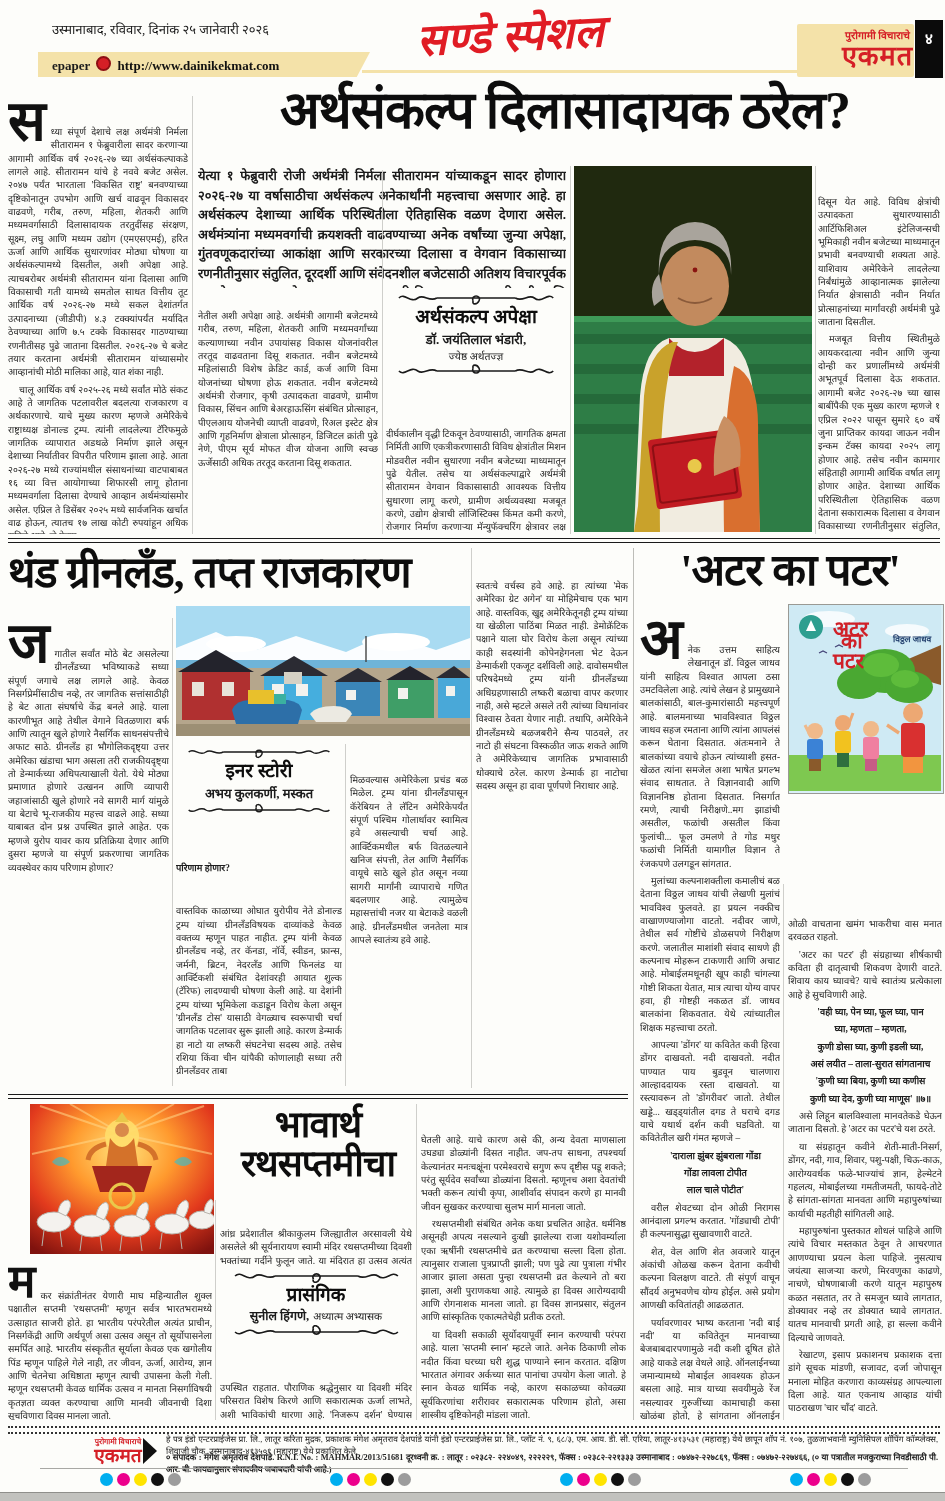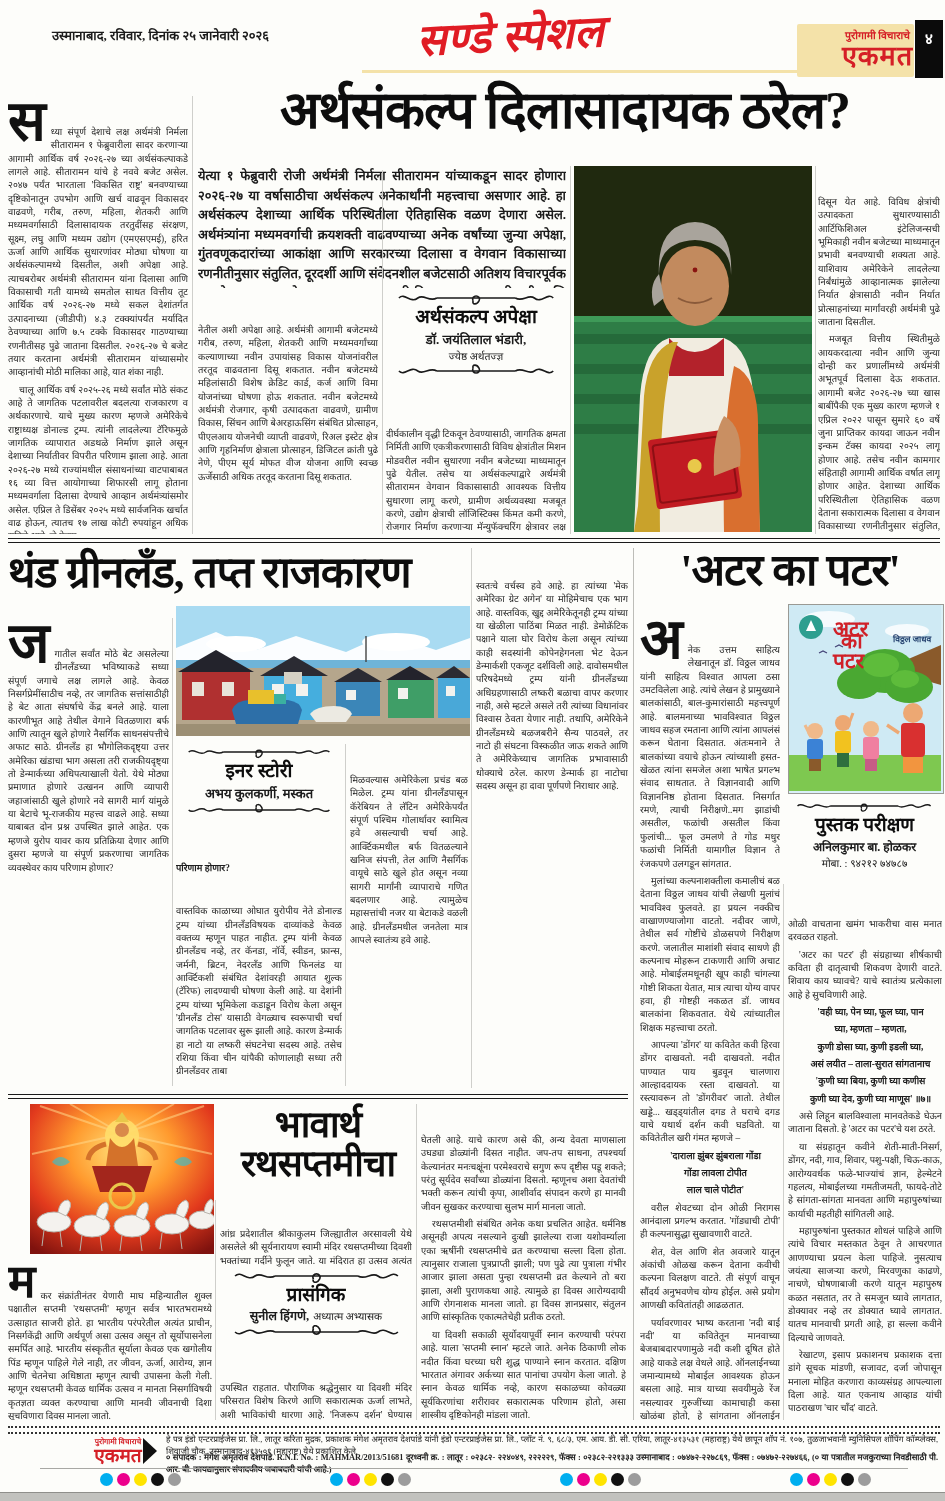--- a/index.html
+++ b/index.html
@@ -35,22 +35,29 @@
 <body>
 
 <div id="page">
 
   <svg width="0" height="0" style="position:absolute">
     <symbol id="orn" viewBox="0 0 220 18">
       <path d="M4,9 C12,1 20,17 30,9 C38,3 46,15 56,9 M110,9 H56 M110,9 H164 M216,9 C208,1 200,17 190,9 C182,3 174,15 164,9 M106,13 c-4,-9 12,-9 8,0 c-3,6 -10,5 -8,0" fill="none" stroke="#1a1a1a" stroke-width="2.2"></path>
     </symbol>
   </svg>
 
-  <div class="abs" style="left:52px;top:26px;font-size:13px;font-weight:700;">उस्मानाबाद, रविवार, दिनांक २५ जानेवारी २०२६</div>
-
+  <div class="abs" style="left:52px;top:20px;font-size:13px;font-weight:400;">उस्मानाबाद, रविवार, दिनांक २५ जानेवारी २०२६</div>
+
+  <div class="ribbon" style="left:38px;top:52px;width:332px;height:25px;clip-path:polygon(0 0,100% 0,96% 100%,0 100%);">
+    <div style="padding:4px 10px 0 14px;font-size:13px;font-weight:700;color:#1c1c1c;white-space:nowrap;">
+      <span>epaper</span>
+      <span style="display:inline-block;width:11px;height:11px;border-radius:50%;background:#d51f26;border:2px solid #8d0f14;vertical-align:-1px;margin:0 3px;"></span>
+      <span style="color:#111;">http://www.dainikekmat.com</span>
+    </div>
+  </div>
   <div class="abs cream" style="left:362px;top:70px;width:436px;height:3px;"></div>
 
   <div class="abs" style="left:350px;top:4px;width:320px;text-align:center;transform:rotate(-3deg);
        font-size:44px;font-weight:800;font-style:italic;color:#e01c24;font-family:'Liberation Serif',serif;">सण्डे स्पेशल</div>
 
   <div class="abs cream" style="left:797px;top:24px;width:117px;height:53px;text-align:center;border-radius:2px;">
     <div class="red" style="font-size:10.5px;font-weight:800;margin-top:4px;">पुरोगामी विचाराचे</div>
     <div class="red" style="font-size:27px;font-weight:800;line-height:1;margin-top:1px;letter-spacing:1px;">एकमत</div>
   </div>
   <div class="abs" style="left:915px;top:20px;width:28px;height:58px;background:#0b0b0b;color:#fff;text-align:center;">
@@ -73,21 +80,21 @@
         <use href="#orn"></use>
       </svg>
     <div class="bb-title">अर्थसंकल्प अपेक्षा</div>
     <div class="bb-author">डॉ. जयंतिलाल भंडारी,</div>
     <div class="bb-role">ज्येष्ठ अर्थतज्ज्ञ</div>
     <svg class="orn" style="transform:scaleY(-1);">
         <use href="#orn"></use>
       </svg>
   </div>
 
-  <div class="col" style="left:198px;top:294px;width:180px;height:240px;">
+  <div class="col" style="left:198px;top:280px;width:180px;height:240px;">
     <p class="noind">नेतील अशी अपेक्षा आहे. अर्थमंत्री आगामी बजेटमध्ये गरीब, तरुण, महिला, शेतकरी आणि मध्यमवर्गांच्या कल्याणाच्या नवीन उपायांसह विकास योजनांवरील तरतूद वाढवताना दिसू शकतात. नवीन बजेटमध्ये महिलांसाठी विशेष क्रेडिट कार्ड, कर्ज आणि विमा योजनांच्या घोषणा होऊ शकतात. नवीन बजेटमध्ये अर्थमंत्री रोजगार, कृषी उत्पादकता वाढवणे, ग्रामीण विकास, सिंचन आणि बेअरहाऊसिंग संबंधित प्रोत्साहन, पीएलआय योजनेची व्याप्ती वाढवणे, रिअल इस्टेट क्षेत्र आणि गृहनिर्माण क्षेत्राला प्रोत्साहन, डिजिटल क्रांती पुढे नेणे, पीएम सूर्य मोफत वीज योजना आणि स्वच्छ ऊर्जेसाठी अधिक तरतूद करताना दिसू शकतात.</p>
   </div>
   <div class="vline" style="left:382px;top:170px;height:364px;"></div>
 
   <div class="col" style="left:386px;top:398px;width:180px;height:136px;">
     <p class="noind">दीर्घकालीन वृद्धी टिकवून ठेवण्यासाठी, जागतिक क्षमता निर्मिती आणि एकत्रीकरणासाठी विविध क्षेत्रांतील मिशन मोडवरील नवीन सुधारणा नवीन बजेटच्या माध्यमातून पुढे येतील. तसेच या अर्थसंकल्पाद्वारे अर्थमंत्री सीतारामन वेगवान विकासासाठी आवश्यक वित्तीय सुधारणा लागू करणे, ग्रामीण अर्थव्यवस्था मजबूत करणे, उद्योग क्षेत्राची लॉजिस्टिक्स किंमत कमी करणे, रोजगार निर्माण करणाऱ्या मॅन्युफॅक्चरिंग क्षेत्रावर लक्ष केंद्रित करणे यांसारखी मूलभूत धोरणे मांडताना दिसतील.</p>
 
   </div>
   <div class="vline" style="left:570px;top:166px;height:368px;"></div>
 
@@ -263,28 +270,20 @@
           <rect x="114" y="152" width="20" height="16" fill="#f2953f"></rect>
           <line x1="110" y1="128" x2="98" y2="120" stroke="#eda873" stroke-width="3.4"></line>
       </g>
     </svg>
     <div class="cover-text" style="left:44px;top:14px;font-size:21px;">अटर</div>
     <div class="cover-text" style="left:52px;top:26px;font-size:21px;">का</div>
     <div class="cover-text" style="left:44px;top:46px;font-size:21px;">पटर</div>
     <div class="abs" style="left:104px;top:28px;font-size:8.5px;font-weight:700;color:#23406e;">विठ्ठल जाधव</div>
   </div>
 
-  <div class="byline-box" style="left:786px;top:798px;width:157px;height:84px;">
-    <svg class="orn">
-        <use href="#orn"></use>
-      </svg>
-    <div class="bb-title">पुस्तक परीक्षण</div>
-    <div class="bb-author" style="font-size:12px;">अनिलकुमार बा. होळकर</div>
-    <div class="bb-role">मोबा. : ९४२१२ ७४७८७</div>
-  </div>
   <div class="vline" style="left:783px;top:884px;height:536px;"></div>
 
   <div class="col" style="left:788px;top:888px;width:154px;height:532px;">
     <p class="noind">ओळी वाचताना खमंग भाकरीचा वास मनात दरवळत राहतो.</p>
     <p>'अटर का पटर' ही संग्रहाच्या शीर्षकाची कविता ही दातृत्वाची शिकवण देणारी वाटते. शिवाय काय घ्यावचे? याचे स्वातंत्र्य प्रत्येकाला आहे हे सुचविणारी आहे.</p>
     <p class="poem">'वही घ्या, पेन घ्या, फूल घ्या, पान</p>
     <p class="poem">घ्या, म्हणता – म्हणता,</p>
     <p class="poem">कुणी डोसा घ्या, कुणी इडली घ्या,</p>
     <p class="poem">असं लयीत – ताला-सुरात सांगतानाच</p>
     <p class="poem">'कुणी घ्या बिया, कुणी घ्या कणीस</p>

